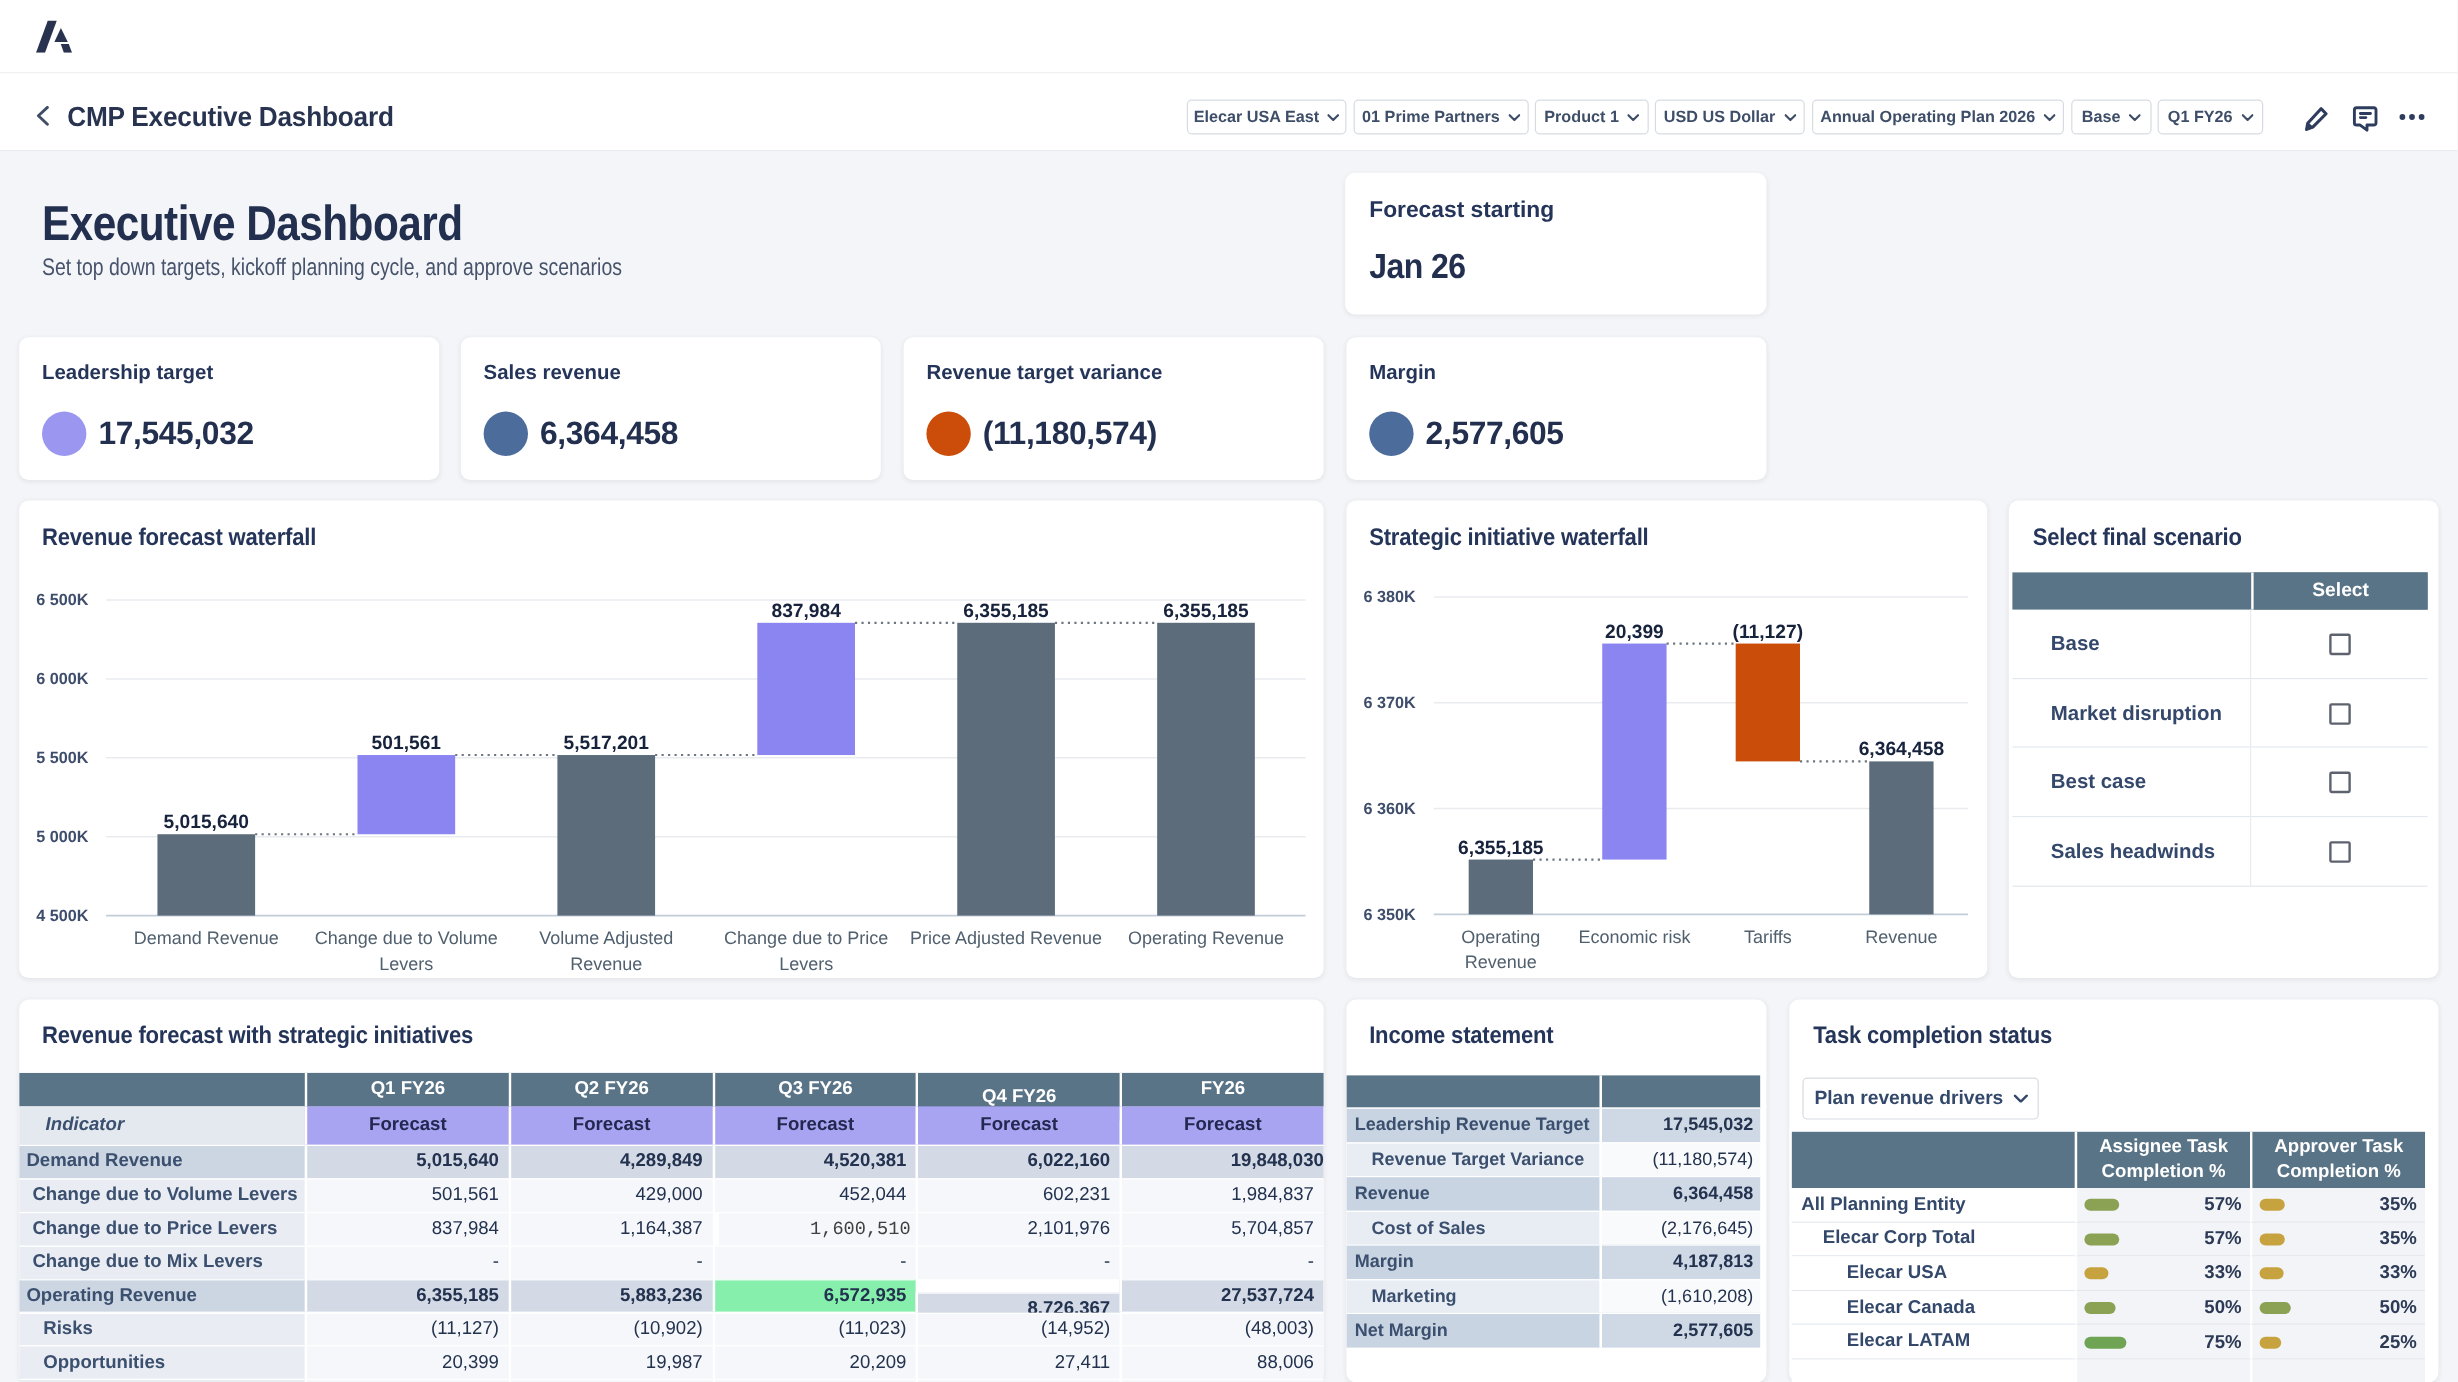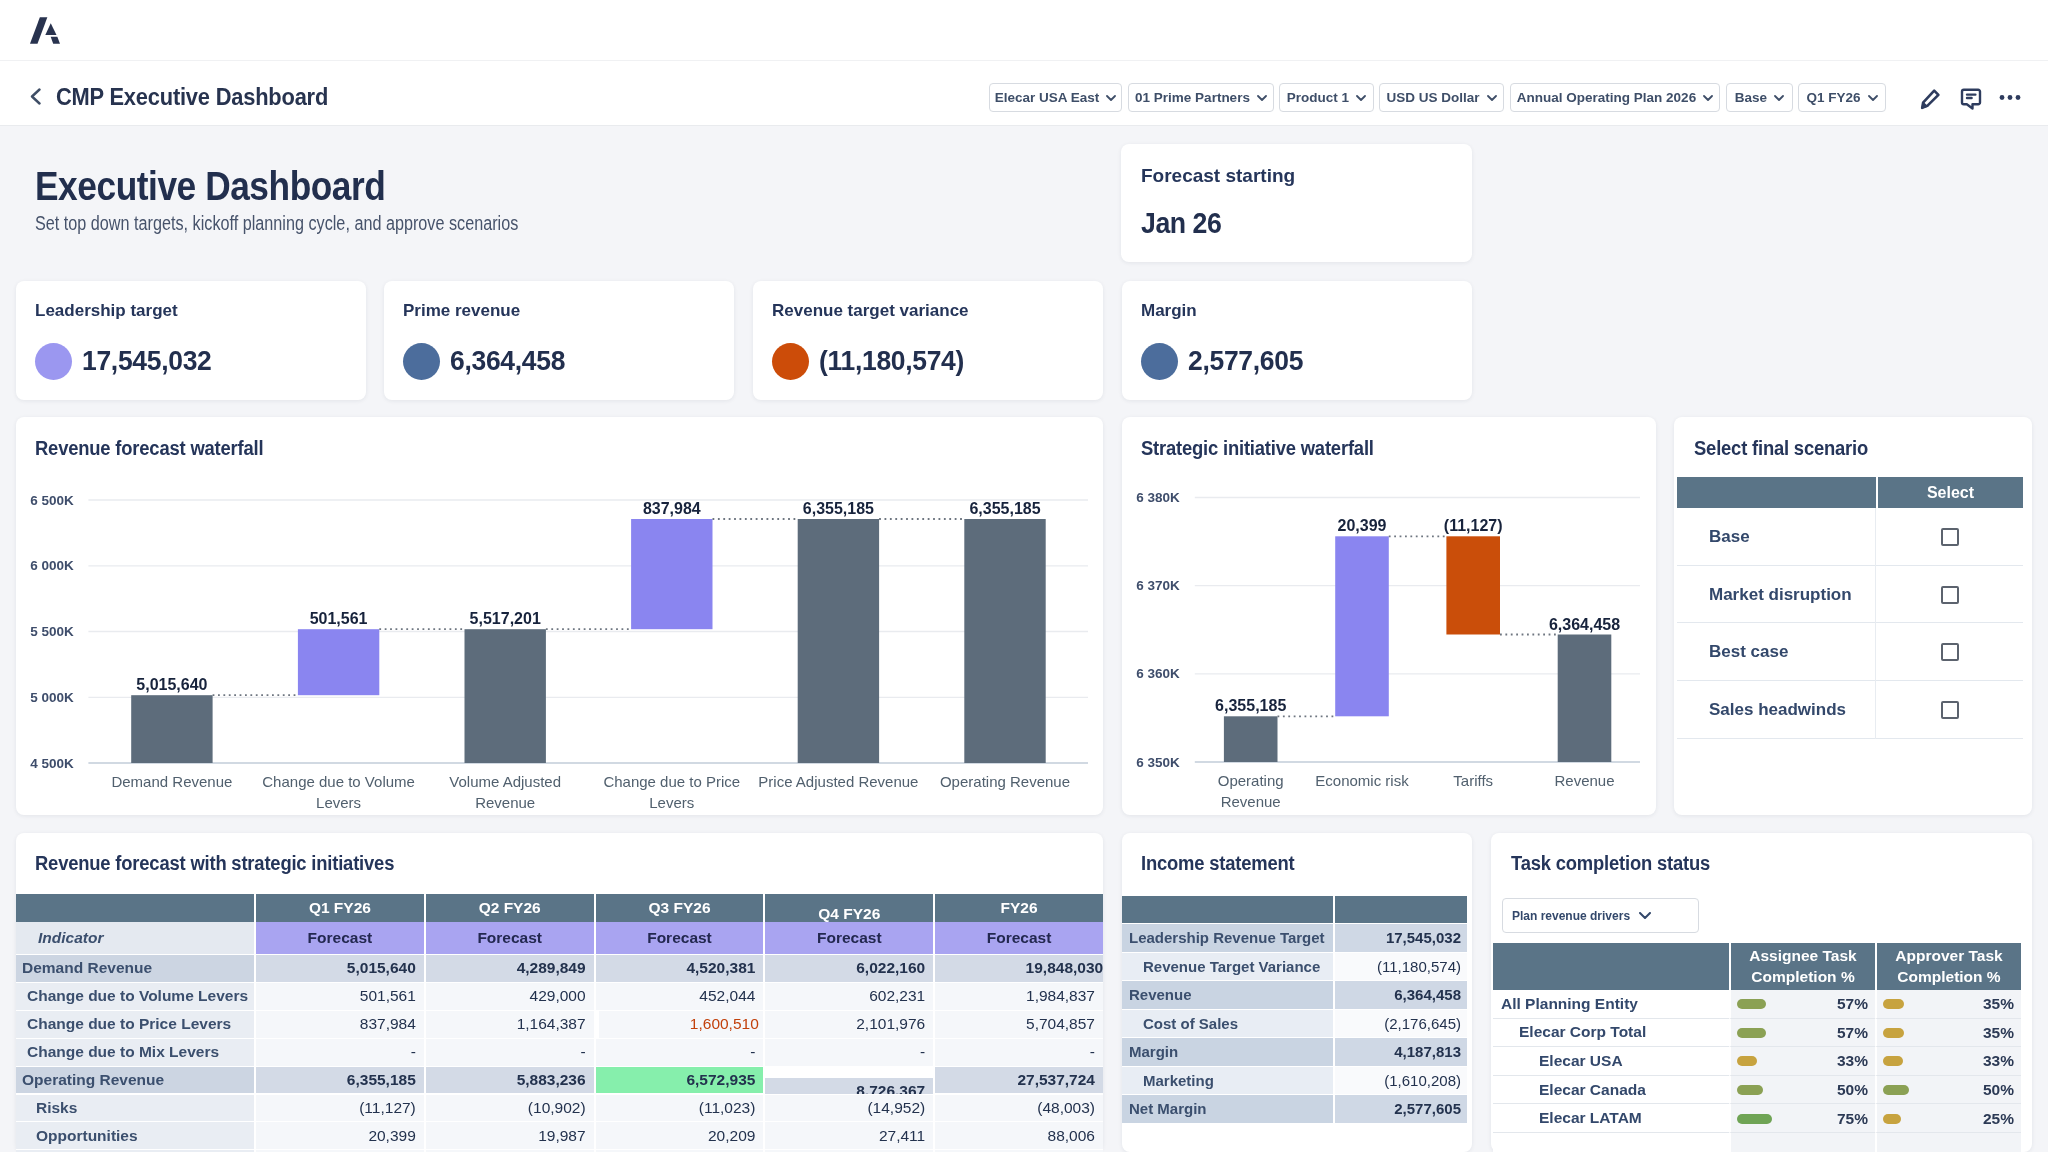--- a/index.html
+++ b/index.html
@@ -62,21 +62,21 @@
 <div class="abs" style="left:35px;top:166.3px;line-height:1;font-size:41px;font-weight:bold;color:#222f4e;letter-spacing:-0.5px;transform:scaleX(0.86);transform-origin:0 0;white-space:nowrap;">Executive Dashboard</div>
 <div class="abs" style="left:35px;top:212.8px;line-height:1;font-size:20px;color:#47536b;transform:scaleX(0.81);transform-origin:0 0;white-space:nowrap;">Set top down targets, kickoff planning cycle, and approve scenarios</div>
 <div class="card" style="left:1121px;top:144px;width:351px;height:118px;"></div>
 <div class="abs" style="left:1141px;top:165px;font-size:19px;font-weight:bold;color:#25355a;">Forecast starting</div>
 <div class="abs" style="left:1141px;top:207px;font-size:29px;font-weight:bold;color:#222f4e;letter-spacing:-0.5px;transform:scaleX(0.92);transform-origin:0 0;">Jan 26</div>
 <div class="card" style="left:16px;top:281px;width:350px;height:119px;"></div>
 <div class="abs" style="left:35px;top:301px;font-size:17px;font-weight:bold;color:#25355a;">Leadership target</div>
 <div class="abs" style="left:35px;top:343px;width:37px;height:37px;border-radius:50%;background:#9b97f0;"></div>
 <div class="abs" style="left:82px;top:346px;font-size:27px;font-weight:bold;color:#222f4e;letter-spacing:-0.3px;transform:scaleX(0.98);transform-origin:0 0;">17,545,032</div>
 <div class="card" style="left:384px;top:281px;width:350px;height:119px;"></div>
-<div class="abs" style="left:403px;top:301px;font-size:17px;font-weight:bold;color:#25355a;">Prime revenue</div>
+<div class="abs" style="left:403px;top:301px;font-size:17px;font-weight:bold;color:#25355a;">Sales revenue</div>
 <div class="abs" style="left:403px;top:343px;width:37px;height:37px;border-radius:50%;background:#4c6d9c;"></div>
 <div class="abs" style="left:450px;top:346px;font-size:27px;font-weight:bold;color:#222f4e;letter-spacing:-0.3px;transform:scaleX(0.98);transform-origin:0 0;">6,364,458</div>
 <div class="card" style="left:753px;top:281px;width:350px;height:119px;"></div>
 <div class="abs" style="left:772px;top:301px;font-size:17px;font-weight:bold;color:#25355a;">Revenue target variance</div>
 <div class="abs" style="left:772px;top:343px;width:37px;height:37px;border-radius:50%;background:#cc4c09;"></div>
 <div class="abs" style="left:819px;top:346px;font-size:27px;font-weight:bold;color:#222f4e;letter-spacing:-0.3px;transform:scaleX(0.98);transform-origin:0 0;">(11,180,574)</div>
 <div class="card" style="left:1122px;top:281px;width:350px;height:119px;"></div>
 <div class="abs" style="left:1141px;top:301px;font-size:17px;font-weight:bold;color:#25355a;">Margin</div>
 <div class="abs" style="left:1141px;top:343px;width:37px;height:37px;border-radius:50%;background:#4c6d9c;"></div>
 <div class="abs" style="left:1188px;top:346px;font-size:27px;font-weight:bold;color:#222f4e;letter-spacing:-0.3px;transform:scaleX(0.98);transform-origin:0 0;">2,577,605</div>
@@ -191,21 +191,21 @@
     <div style="position:absolute;left:917.2px;top:60.0px;width:178px;height:27.9px;background:#d3dae6;border-top:1.5px solid #fff;border-left:2px solid #fff;display:flex;align-items:center;justify-content:flex-end;padding-right:8px;color:#23324e;font-weight:bold;">19,848,030</div>
     <div style="position:absolute;left:0;top:87.9px;width:238px;height:27.9px;background:#e9edf3;border-top:1.5px solid #fff;display:flex;align-items:center;padding-left:11px;color:#3b4f6e;font-weight:bold;">Change due to Volume Levers</div>
     <div style="position:absolute;left:238.0px;top:87.9px;width:169.8px;height:27.9px;background:#f5f7fa;border-top:1.5px solid #fff;border-left:2px solid #fff;display:flex;align-items:center;justify-content:flex-end;padding-right:8px;color:#23324e;font-weight:normal;">501,561</div>
     <div style="position:absolute;left:407.8px;top:87.9px;width:169.8px;height:27.9px;background:#f5f7fa;border-top:1.5px solid #fff;border-left:2px solid #fff;display:flex;align-items:center;justify-content:flex-end;padding-right:8px;color:#23324e;font-weight:normal;">429,000</div>
     <div style="position:absolute;left:577.6px;top:87.9px;width:169.8px;height:27.9px;background:#f5f7fa;border-top:1.5px solid #fff;border-left:2px solid #fff;display:flex;align-items:center;justify-content:flex-end;padding-right:8px;color:#23324e;font-weight:normal;">452,044</div>
     <div style="position:absolute;left:747.4px;top:87.9px;width:169.8px;height:27.9px;background:#f5f7fa;border-top:1.5px solid #fff;border-left:2px solid #fff;display:flex;align-items:center;justify-content:flex-end;padding-right:8px;color:#23324e;font-weight:normal;">602,231</div>
     <div style="position:absolute;left:917.2px;top:87.9px;width:169.8px;height:27.9px;background:#f5f7fa;border-top:1.5px solid #fff;border-left:2px solid #fff;display:flex;align-items:center;justify-content:flex-end;padding-right:8px;color:#23324e;font-weight:normal;">1,984,837</div>
     <div style="position:absolute;left:0;top:115.8px;width:238px;height:27.9px;background:#e9edf3;border-top:1.5px solid #fff;display:flex;align-items:center;padding-left:11px;color:#3b4f6e;font-weight:bold;">Change due to Price Levers</div>
     <div style="position:absolute;left:238.0px;top:115.8px;width:169.8px;height:27.9px;background:#f5f7fa;border-top:1.5px solid #fff;border-left:2px solid #fff;display:flex;align-items:center;justify-content:flex-end;padding-right:8px;color:#23324e;font-weight:normal;">837,984</div>
     <div style="position:absolute;left:407.8px;top:115.8px;width:169.8px;height:27.9px;background:#f5f7fa;border-top:1.5px solid #fff;border-left:2px solid #fff;display:flex;align-items:center;justify-content:flex-end;padding-right:8px;color:#23324e;font-weight:normal;">1,164,387</div>
-    <div style="position:absolute;left:581px;top:115.8px;width:169.8px;height:27.9px;background:#f5f7fa;border-top:1.5px solid #fff;border-left:2px solid #fff;display:flex;align-items:center;justify-content:flex-end;padding-right:8px;color:#c2410c;font-weight:normal;">1,600,510</div>
+    <div style="position:absolute;left:581px;top:115.8px;width:169.8px;height:27.9px;background:#f5f7fa;border-top:1.5px solid #fff;border-left:2px solid #fff;display:flex;align-items:center;justify-content:flex-end;padding-right:8px;color:#404040;font-weight:normal;font-family:Liberation Mono, monospace;">1,600,510</div>
     <div style="position:absolute;left:747.4px;top:115.8px;width:169.8px;height:27.9px;background:#f5f7fa;border-top:1.5px solid #fff;border-left:2px solid #fff;display:flex;align-items:center;justify-content:flex-end;padding-right:8px;color:#23324e;font-weight:normal;">2,101,976</div>
     <div style="position:absolute;left:917.2px;top:115.8px;width:169.8px;height:27.9px;background:#f5f7fa;border-top:1.5px solid #fff;border-left:2px solid #fff;display:flex;align-items:center;justify-content:flex-end;padding-right:8px;color:#23324e;font-weight:normal;">5,704,857</div>
     <div style="position:absolute;left:0;top:143.7px;width:238px;height:27.9px;background:#e9edf3;border-top:1.5px solid #fff;display:flex;align-items:center;padding-left:11px;color:#3b4f6e;font-weight:bold;">Change due to Mix Levers</div>
     <div style="position:absolute;left:238.0px;top:143.7px;width:169.8px;height:27.9px;background:#f5f7fa;border-top:1.5px solid #fff;border-left:2px solid #fff;display:flex;align-items:center;justify-content:flex-end;padding-right:8px;color:#23324e;font-weight:normal;">-</div>
     <div style="position:absolute;left:407.8px;top:143.7px;width:169.8px;height:27.9px;background:#f5f7fa;border-top:1.5px solid #fff;border-left:2px solid #fff;display:flex;align-items:center;justify-content:flex-end;padding-right:8px;color:#23324e;font-weight:normal;">-</div>
     <div style="position:absolute;left:577.6px;top:143.7px;width:169.8px;height:27.9px;background:#f5f7fa;border-top:1.5px solid #fff;border-left:2px solid #fff;display:flex;align-items:center;justify-content:flex-end;padding-right:8px;color:#23324e;font-weight:normal;">-</div>
     <div style="position:absolute;left:747.4px;top:143.7px;width:169.8px;height:27.9px;background:#f5f7fa;border-top:1.5px solid #fff;border-left:2px solid #fff;display:flex;align-items:center;justify-content:flex-end;padding-right:8px;color:#23324e;font-weight:normal;">-</div>
     <div style="position:absolute;left:917.2px;top:143.7px;width:169.8px;height:27.9px;background:#f5f7fa;border-top:1.5px solid #fff;border-left:2px solid #fff;display:flex;align-items:center;justify-content:flex-end;padding-right:8px;color:#23324e;font-weight:normal;">-</div>
     <div style="position:absolute;left:0;top:171.6px;width:238px;height:27.9px;background:#ccd5e2;border-top:1.5px solid #fff;display:flex;align-items:center;padding-left:6px;color:#3b4f6e;font-weight:bold;">Operating Revenue</div>
     <div style="position:absolute;left:238.0px;top:171.6px;width:169.8px;height:27.9px;background:#d3dae6;border-top:1.5px solid #fff;border-left:2px solid #fff;display:flex;align-items:center;justify-content:flex-end;padding-right:8px;color:#23324e;font-weight:bold;">6,355,185</div>
@@ -247,21 +247,21 @@
     <div style="position:absolute;left:211px;top:112.5px;width:134px;height:28.5px;background:#f9fafc;border-top:1.5px solid #fff;border-left:2px solid #fff;display:flex;align-items:center;justify-content:flex-end;padding-right:6px;color:#23324e;font-weight:normal;">(2,176,645)</div>
     <div style="position:absolute;left:0;top:141.0px;width:211px;height:28.5px;background:#c9d4e2;border-top:1.5px solid #fff;display:flex;align-items:center;padding-left:7px;color:#3b4f6e;font-weight:bold;">Margin</div>
     <div style="position:absolute;left:211px;top:141.0px;width:134px;height:28.5px;background:#cfd8e5;border-top:1.5px solid #fff;border-left:2px solid #fff;display:flex;align-items:center;justify-content:flex-end;padding-right:6px;color:#23324e;font-weight:bold;">4,187,813</div>
     <div style="position:absolute;left:0;top:169.5px;width:211px;height:28.5px;background:#e8edf4;border-top:1.5px solid #fff;display:flex;align-items:center;padding-left:21px;color:#3b4f6e;font-weight:bold;">Marketing</div>
     <div style="position:absolute;left:211px;top:169.5px;width:134px;height:28.5px;background:#f9fafc;border-top:1.5px solid #fff;border-left:2px solid #fff;display:flex;align-items:center;justify-content:flex-end;padding-right:6px;color:#23324e;font-weight:normal;">(1,610,208)</div>
     <div style="position:absolute;left:0;top:198.0px;width:211px;height:28.5px;background:#c9d4e2;border-top:1.5px solid #fff;display:flex;align-items:center;padding-left:7px;color:#3b4f6e;font-weight:bold;">Net Margin</div>
     <div style="position:absolute;left:211px;top:198.0px;width:134px;height:28.5px;background:#cfd8e5;border-top:1.5px solid #fff;border-left:2px solid #fff;display:flex;align-items:center;justify-content:flex-end;padding-right:6px;color:#23324e;font-weight:bold;">2,577,605</div>
   </div>
 <div class="card" style="left:1491px;top:833px;width:541px;height:319px;"></div>
 <div class="abs ct" style="left:1511px;top:852px;">Task completion status</div>
-<div class="abs" style="left:1502px;top:898px;width:197px;height:35px;border:1px solid #d7dbe1;border-radius:4px;background:#fff;display:flex;align-items:center;padding-left:9px;gap:9px;font-size:12px;font-weight:bold;color:#33486b;">Plan revenue drivers
+<div class="abs" style="left:1502px;top:898px;width:197px;height:35px;border:1px solid #d7dbe1;border-radius:4px;background:#fff;display:flex;align-items:center;padding-left:9px;gap:9px;font-size:16px;font-weight:bold;color:#33486b;">Plan revenue drivers
 <svg width="12" height="7" viewBox="0 0 12 7">
       <path d="M1 1 L6 6 L11 1" fill="none" stroke="#33486b" stroke-width="2" stroke-linecap="round" stroke-linejoin="round"></path>
     </svg></div>
 <div class="abs" style="left:1493px;top:943px;width:528px;height:209px;overflow:hidden;font-size:15.5px;">
     <div style="position:absolute;left:0;top:0;width:236px;height:47px;background:#5a7487;"></div>
     <div style="position:absolute;left:236px;top:0;width:146px;height:47px;background:#5a7487;border-left:2px solid #fff;display:flex;align-items:center;justify-content:center;text-align:center;color:#fff;font-weight:bold;line-height:1.3;">Assignee Task<br>Completion %</div>
     <div style="position:absolute;left:382px;top:0;width:146px;height:47px;background:#5a7487;border-left:2px solid #fff;display:flex;align-items:center;justify-content:center;text-align:center;color:#fff;font-weight:bold;line-height:1.3;">Approver Task<br>Completion %</div>
     <div style="position:absolute;left:0;top:47.0px;width:236px;height:28.6px;background:#fff;border-bottom:1px solid #e3e7ec;display:flex;align-items:center;padding-left:8px;color:#33486b;font-weight:bold;">All Planning Entity</div>
     <div style="position:absolute;left:236px;top:47.0px;width:146px;height:28.6px;background:#f2f4f7;border-bottom:1px solid #e3e7ec;border-left:2px solid #fff;">
       <div style="position:absolute;left:6px;top:9.3px;width:28.7px;height:10px;border-radius:5px;background:#8ba154;"></div>

